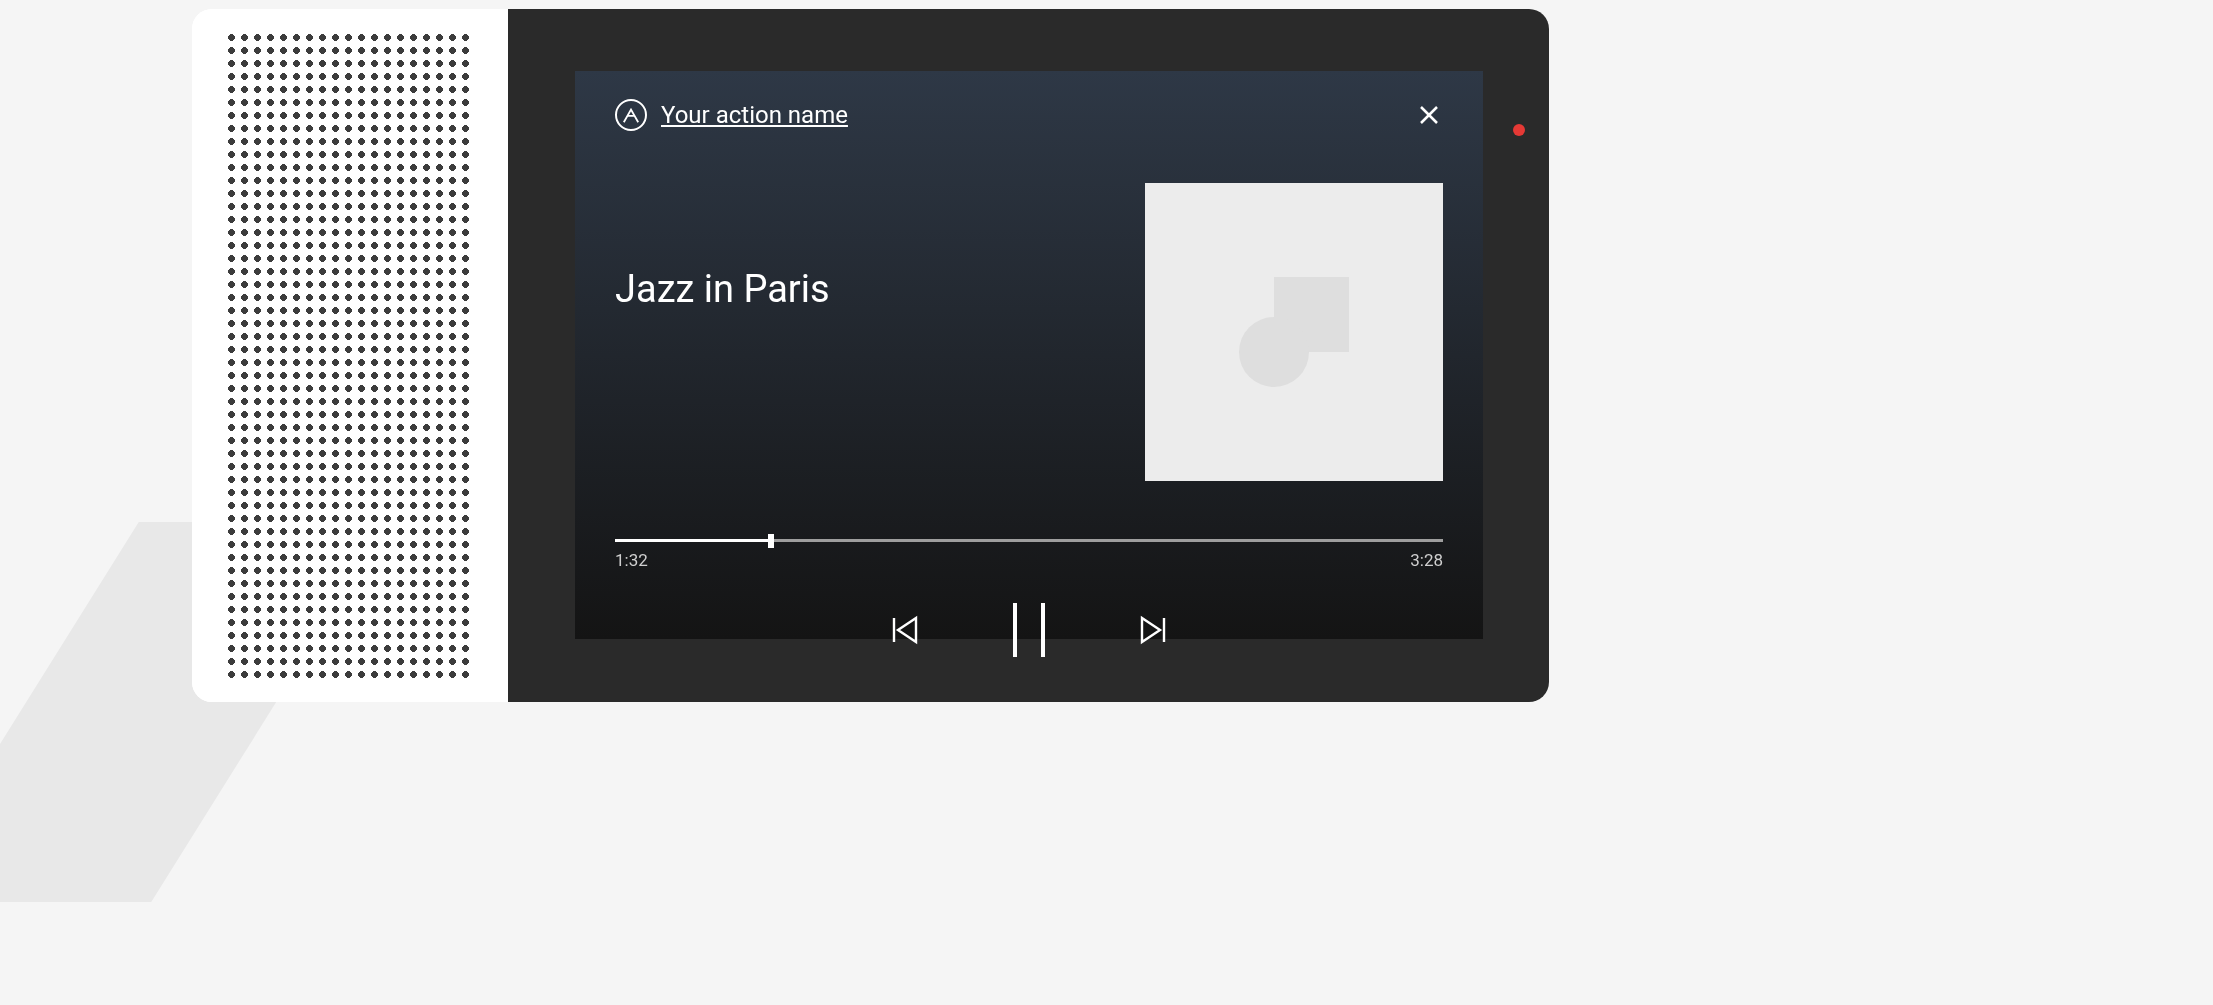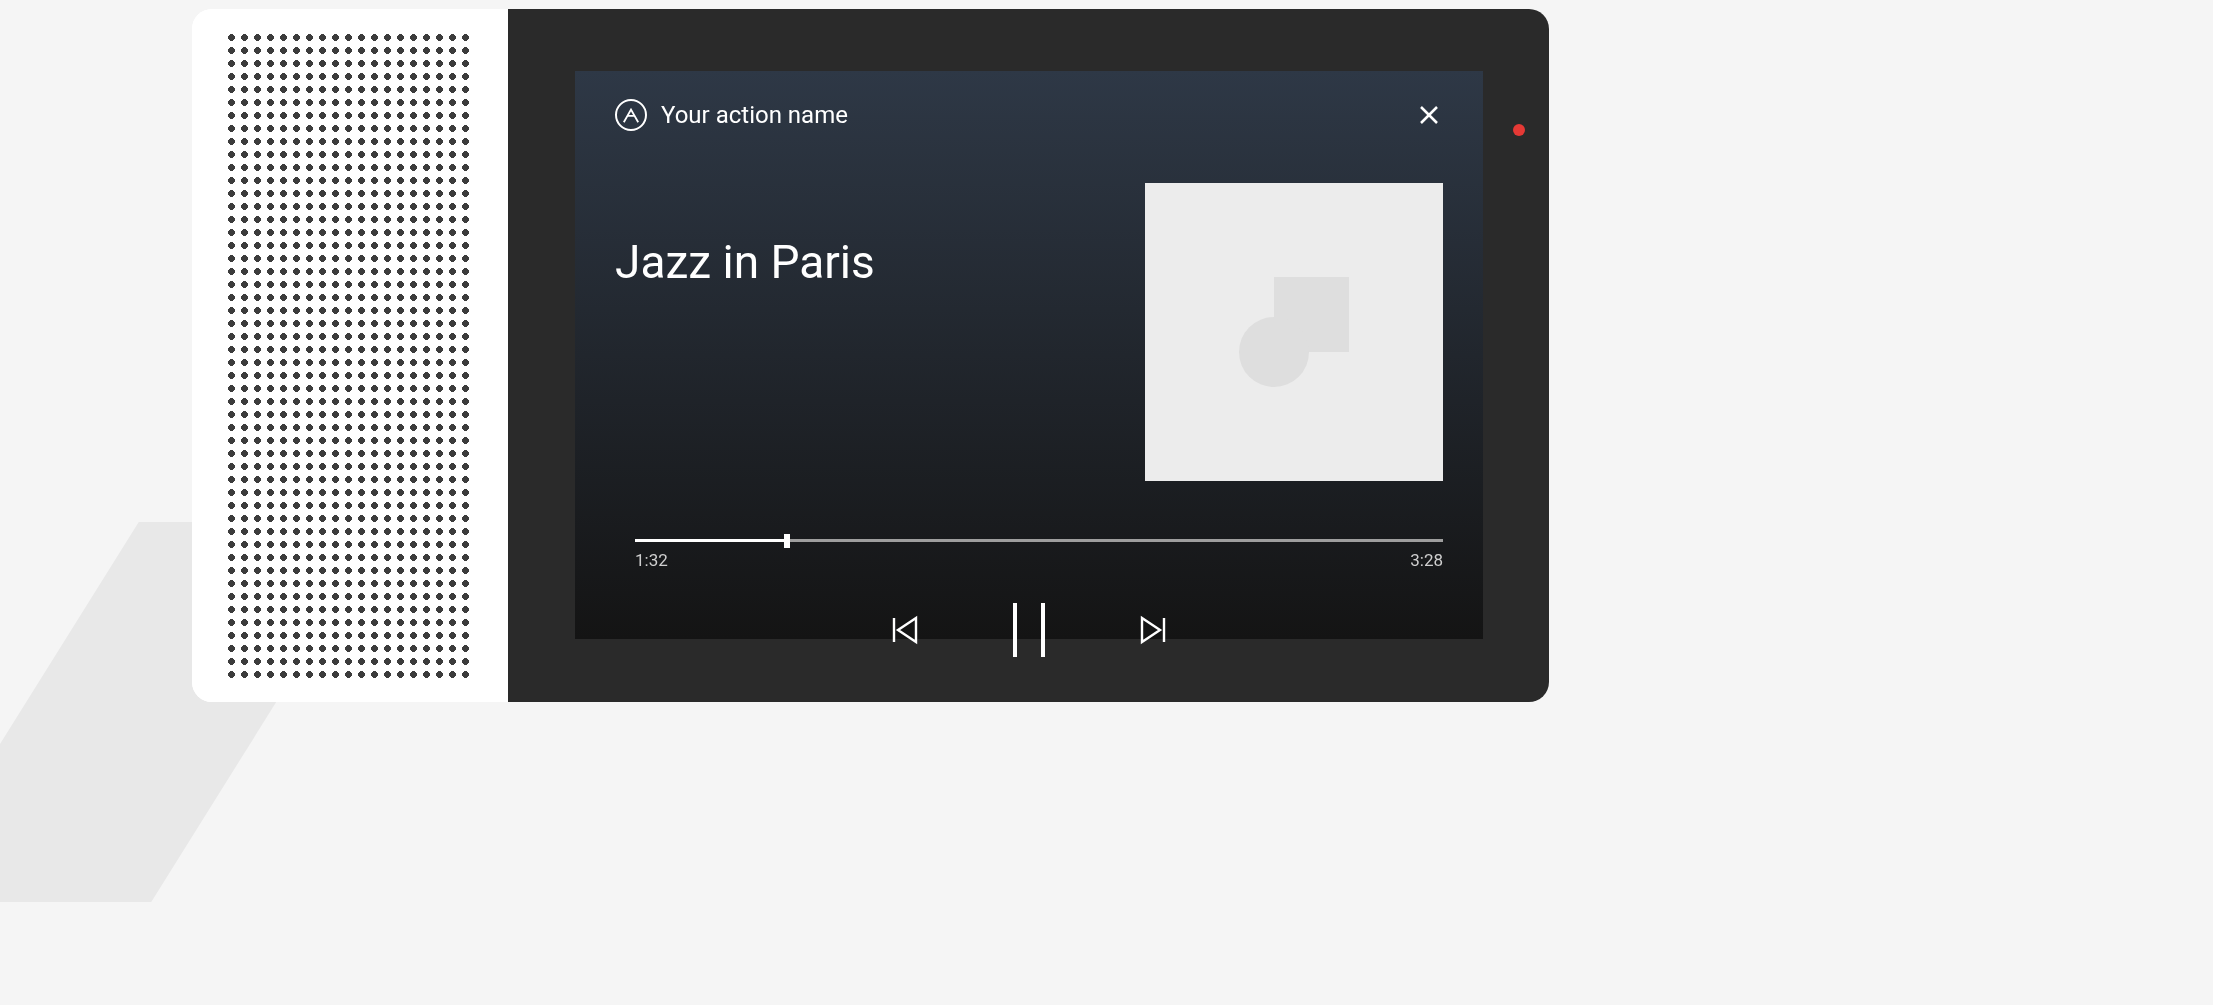--- a/index.html
+++ b/index.html
@@ -92,20 +92,21 @@
     
     .card-header {
       display: flex;
       align-items: center;
       justify-content: space-between;
     }
     .header-left {
       display: flex;
       align-items: center;
       gap: 14px;
+      text-decoration: underline;
     }
     .action-icon {
       width: 32px;
       height: 32px;
       border-radius: 50%;
       border: 2px solid #fff;
       display: flex;
       align-items: center;
       justify-content: center;
       position: relative;
@@ -134,24 +135,24 @@
       stroke-width: 2.5;
     }
     
     .content-row {
       display: flex;
       justify-content: space-between;
       align-items: flex-start;
       margin-top: 52px;
     }
     .track-title {
-      font-size: 46px;
+      font-size: 38px;
       font-weight: 400;
       color: #fff;
-      margin-top: 52px;
+      margin-top: 84px;
     }
     .album-art {
       width: 298px;
       height: 298px;
       background: #ececec;
       display: flex;
       align-items: center;
       justify-content: center;
       position: relative;
     }
@@ -173,21 +174,20 @@
       bottom: 0;
       left: 0;
       width: 70px;
       height: 70px;
       background: #dedede;
       border-radius: 50%;
     }
     
     .progress-section {
       margin-top: 58px;
-      margin-left: 20px;
     }
     .progress-bar {
       position: relative;
       height: 3px;
       background: #9e9e9e;
       width: 100%;
     }
     .progress-fill {
       position: absolute;
       left: 0;

